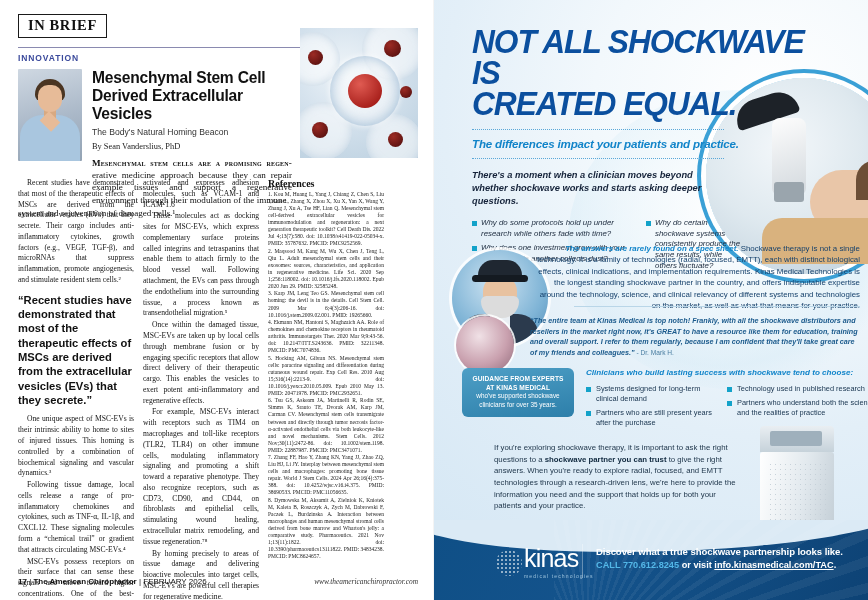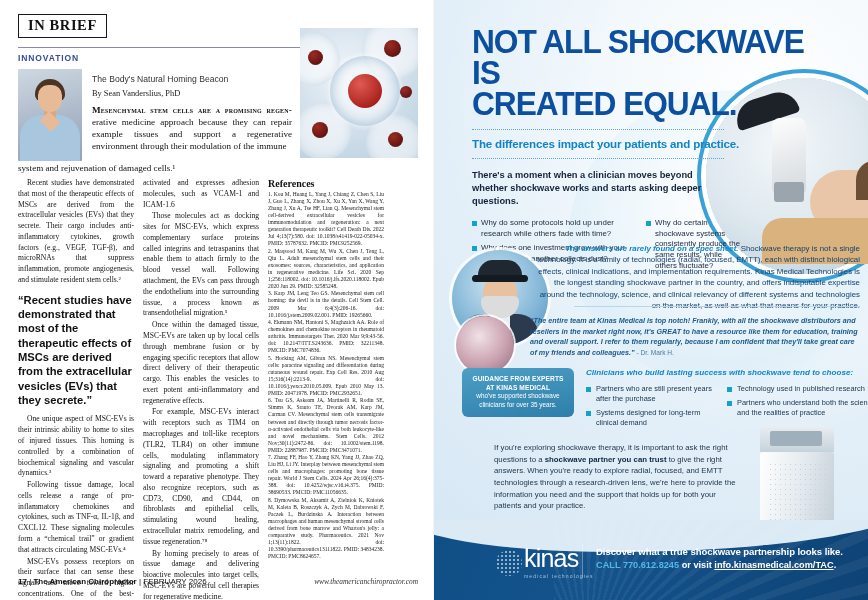--- a/index.html
+++ b/index.html
@@ -129,21 +129,21 @@
   .page-right {
     position: relative; width: 434px; height: 600px; overflow: hidden;
     background:
       radial-gradient(circle at 78% 18%, #ffffff 0%, #f2f8fc 30%, #e3eff8 55%, #d3e6f4 100%);
   }
   .swoosh {
     position: absolute; right: -40px; top: 90px; width: 340px; height: 300px;
     border-radius: 50%;
     background: radial-gradient(circle at 45% 40%, rgba(255,255,255,0.85), rgba(206,232,245,0.35) 60%, rgba(255,255,255,0) 72%);
   }
-  .ad-pad { position: absolute; left: 38px; top: 26px; right: 26px; }
+  .ad-pad { position: absolute; left: 38px; top: 26px; right: 26px; font-style: italic; }
   .ad-headline {
     font-weight: bold; font-size: 33px; line-height: 0.94;
     color: #0b4f9e; letter-spacing: -1.1px;
     font-family: "Liberation Sans", sans-serif;
     transform: scaleX(0.96); transform-origin: left top;
   }
   .ad-headline .l2 { color: #0b4f9e; }
   .dotrule { margin-top: 10px; border-top: 1.4px dotted #5aa8d8; width: 252px; }
   .ad-tagline {
     margin-top: 7px; font-weight: bold; font-size: 11.6px; color: #1184c9;
@@ -277,20 +277,21 @@
 
     <div class="article-head">
       <div class="author-photo">
         <div class="ph-shirt"></div>
         <div class="ph-neck"></div>
         <div class="ph-collar"></div>
         <div class="ph-hair"></div>
         <div class="ph-face"></div>
       </div>
       <div style="width:200px">
+        <div class="headline">Mesenchymal Stem Cell Derived Extracellular Vesicles</div>
         <div class="subhead">The Body's Natural Homing Beacon</div>
         <div class="byline">By Sean Vanderslius, PhD</div>
         <div class="lede">
           <span class="smallcaps">Mesenchymal stem cells are a promising regen-</span>
           <span>erative medicine approach because they can repair example tissues and support a regenerative environment through their modulation of the immune</span>
         </div>
       </div>
     </div>
     <div class="lede-tail">system and rejuvenation of damaged cells.¹</div>
 
@@ -421,25 +422,25 @@
     <div class="guidance-badge">
       <div class="gb-strong">GUIDANCE FROM EXPERTS AT KINAS MEDICAL</div>
       <div class="gb-rest"> who've supported shockwave clinicians for over 35 years.</div>
     </div>
 
     <div class="choose-head">Clinicians who build lasting success with shockwave tend to choose:</div>
     <div class="choose-bullets">
       <ul class="cb cb-col1">
         <li>
             <span class="sq"></span>
-            <span>Partners who are still present years after the purchase</span>
+            <span>Systems designed for long-term clinical demand</span>
           </li>
         <li>
             <span class="sq"></span>
-            <span>Systems designed for long-term clinical demand</span>
+            <span>Partners who are still present years after the purchase</span>
           </li>
       </ul>
       <ul class="cb cb-col2">
         <li>
             <span class="sq"></span>
             <span>Technology used in published research</span>
           </li>
         <li>
             <span class="sq"></span>
             <span>Partners who understand both the science and the realities of practice</span>

